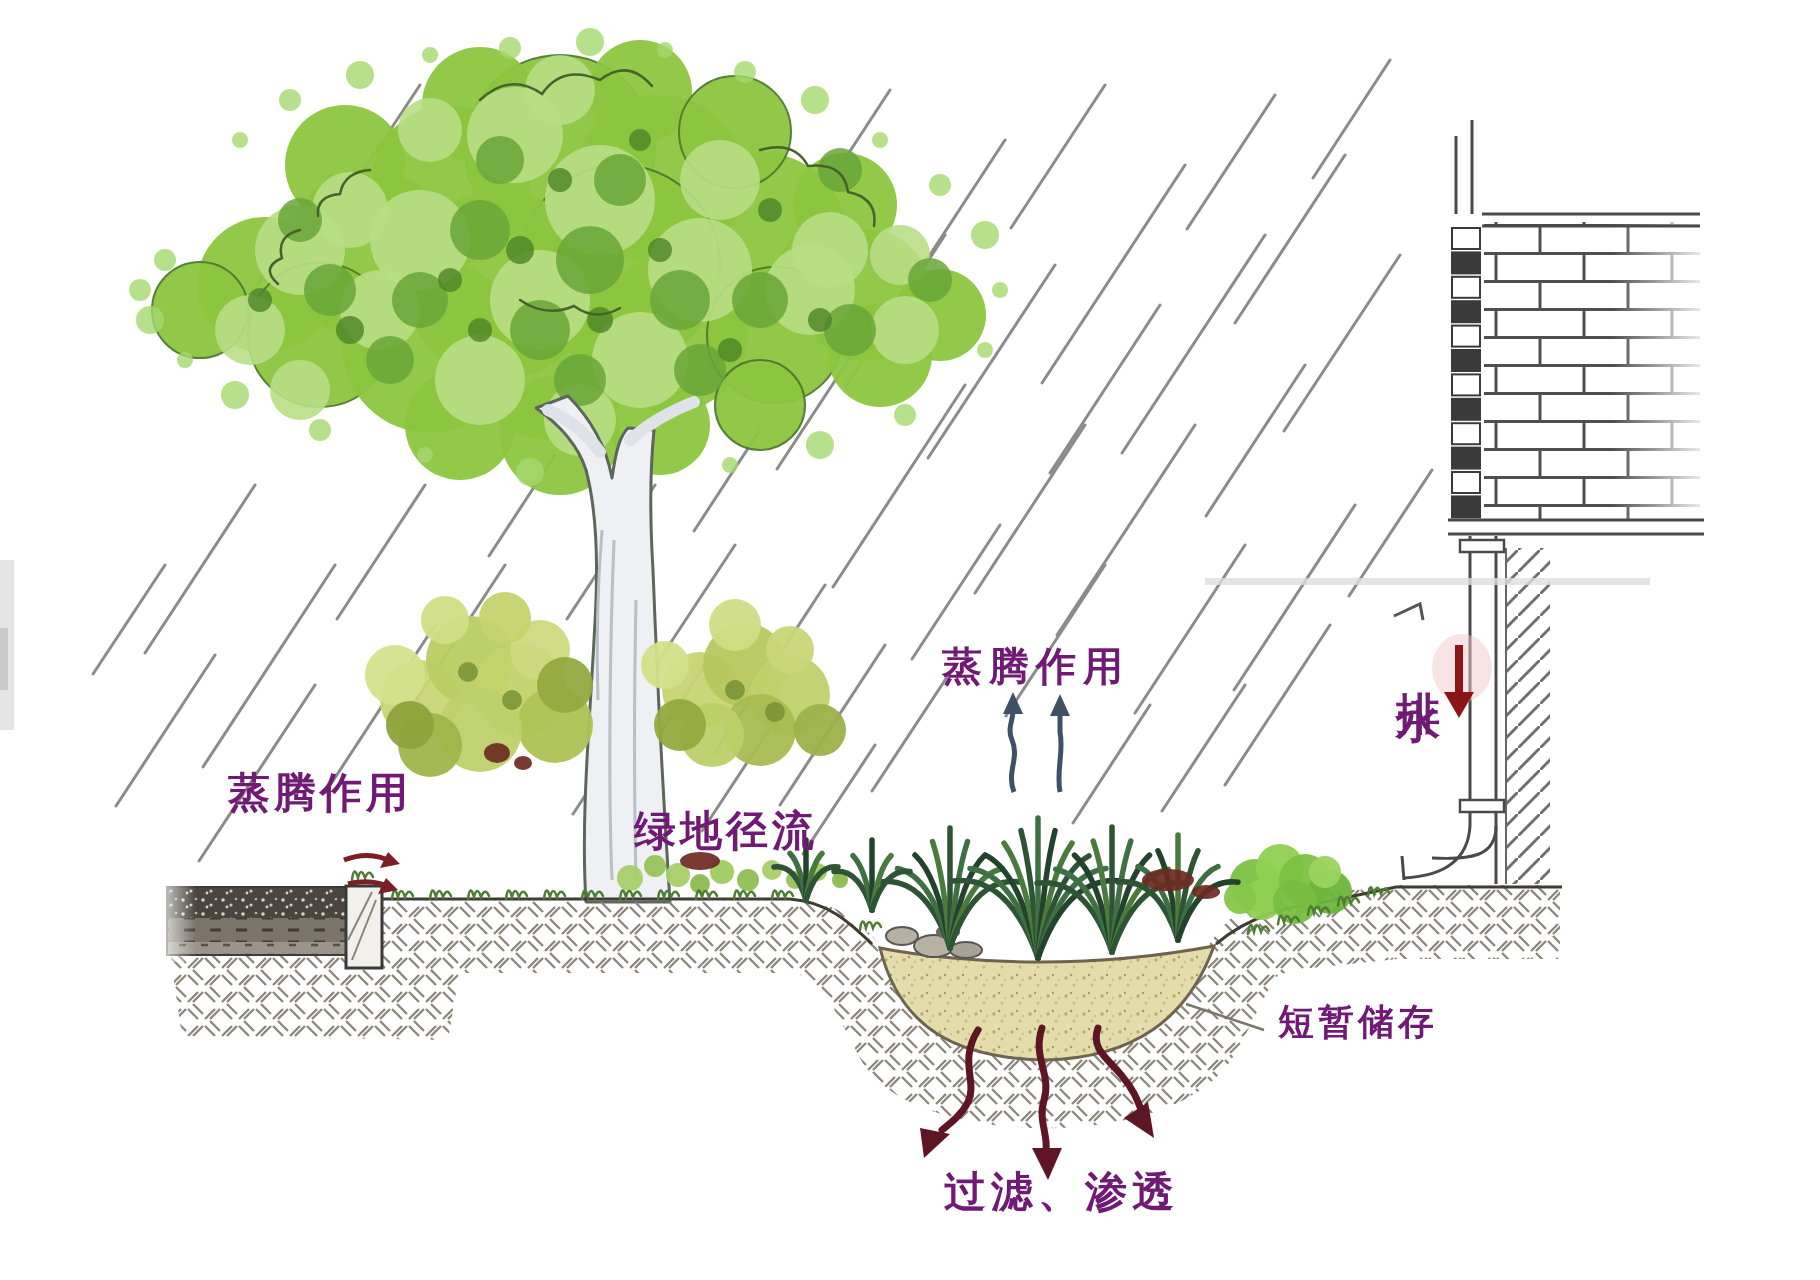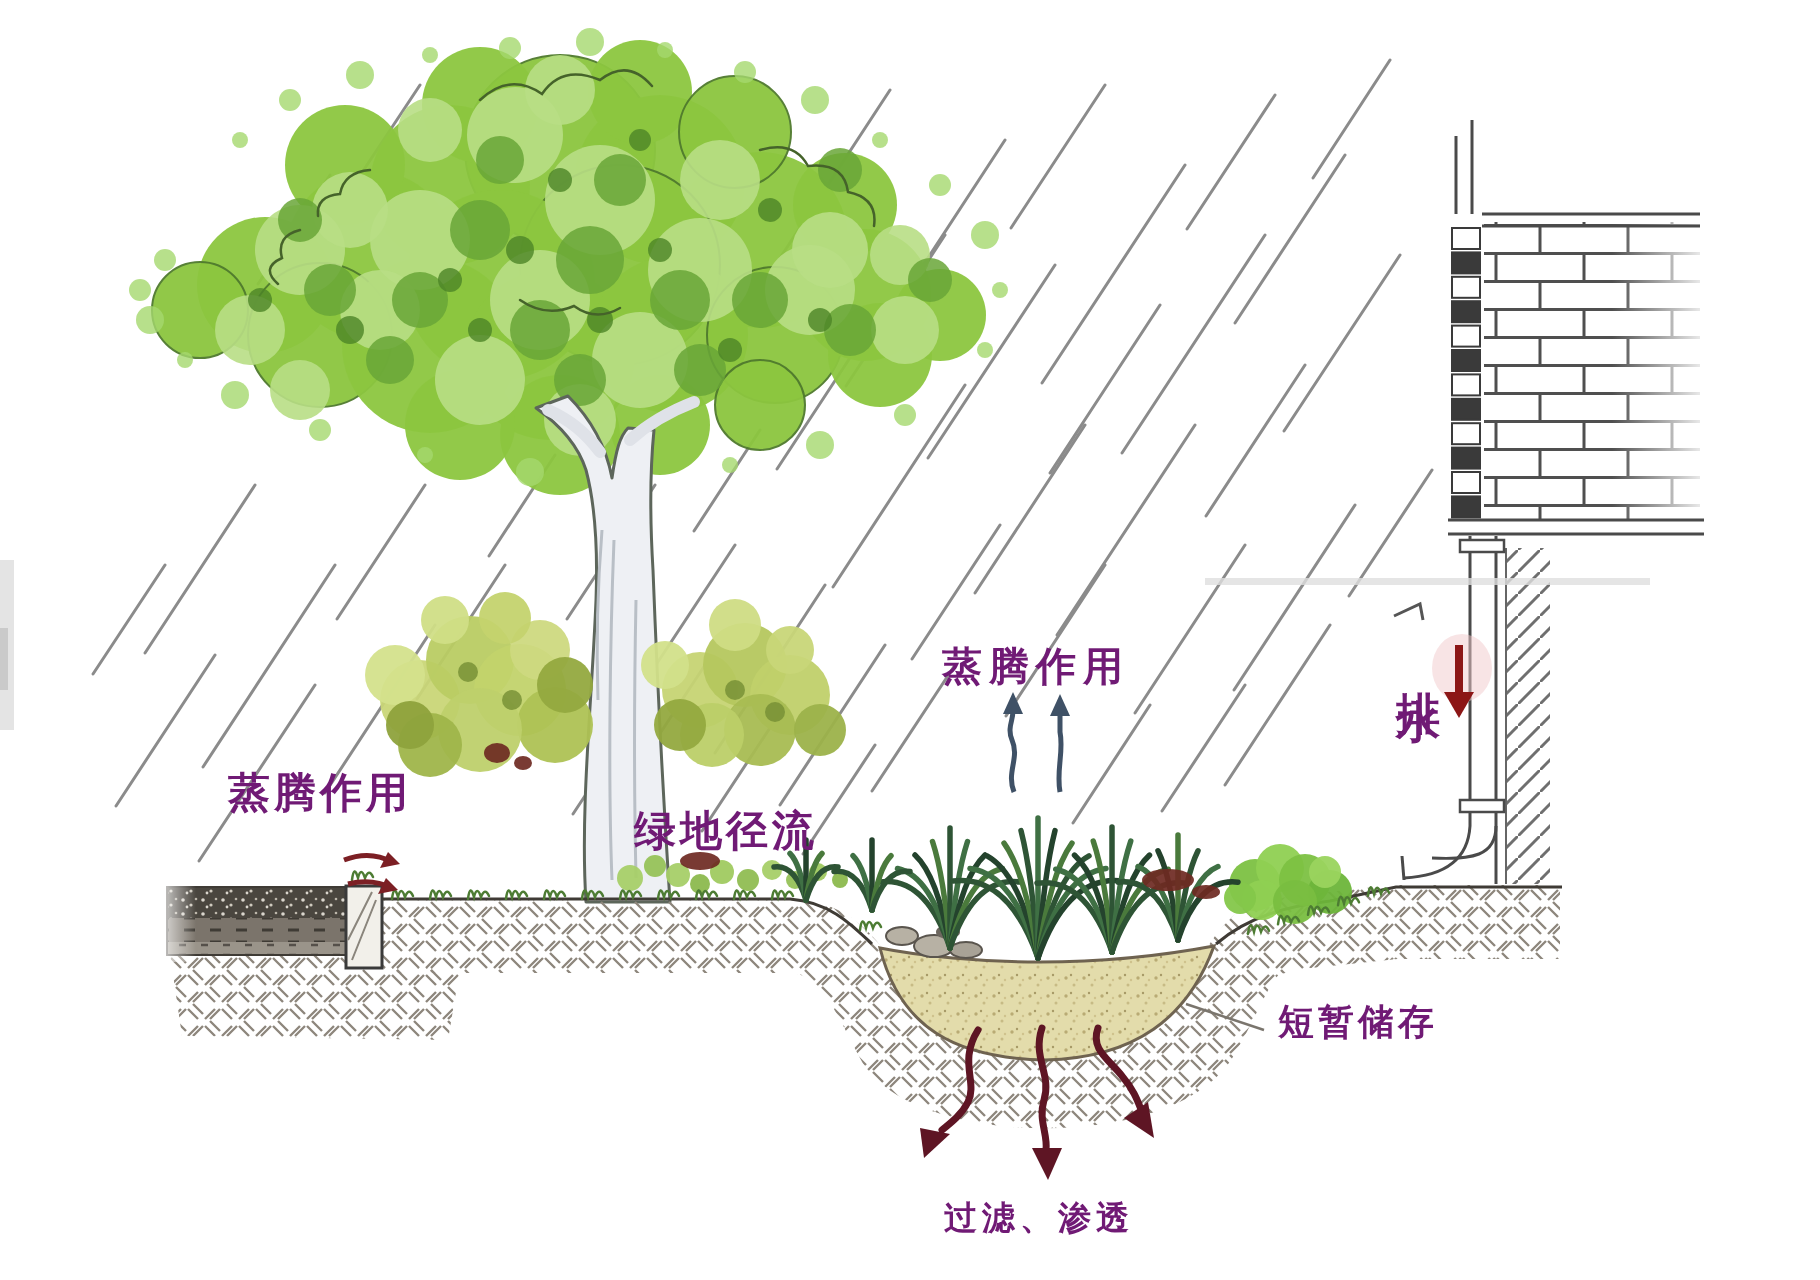--- a/index.html
+++ b/index.html
@@ -5,21 +5,21 @@
   html,body{margin:0;padding:0;background:#fff;}
   .stage{position:relative;width:1820px;height:1280px;background:#ffffff;overflow:hidden;
          font-family:"DejaVu Sans","Liberation Sans",sans-serif;}
   .stage svg{position:absolute;left:0;top:0;}
   .lbl{position:absolute;font-weight:700;color:#701a75;white-space:nowrap;line-height:1.1;}
   .lbl-road{left:228px;top:770px;font-size:42px;letter-spacing:4px;}
   .lbl-green{left:634px;top:808px;font-size:42px;letter-spacing:4px;}
   .lbl-transp{left:942px;top:644px;font-size:40px;letter-spacing:7px;}
   .lbl-drain{left:1394px;top:656px;font-size:44px;writing-mode:vertical-rl;text-orientation:upright;letter-spacing:8px;}
   .lbl-store{left:1266px;top:1002px;font-size:36px;letter-spacing:4px;margin-left:12px;}
-  .lbl-filter{left:944px;top:1200px;font-size:33px;letter-spacing:5px;text-align:center;}
+  .lbl-filter{left:944px;top:1169px;font-size:42px;letter-spacing:5px;text-align:center;}
 </style>
 </head>
 <body>
 
 <div class="stage">
 
 <svg width="1820" height="1280" viewBox="0 0 1820 1280">
   <defs>
     <pattern id="hatchBW" width="34" height="34" patternUnits="userSpaceOnUse">
       <g stroke="#8d867c" stroke-width="2.4">

